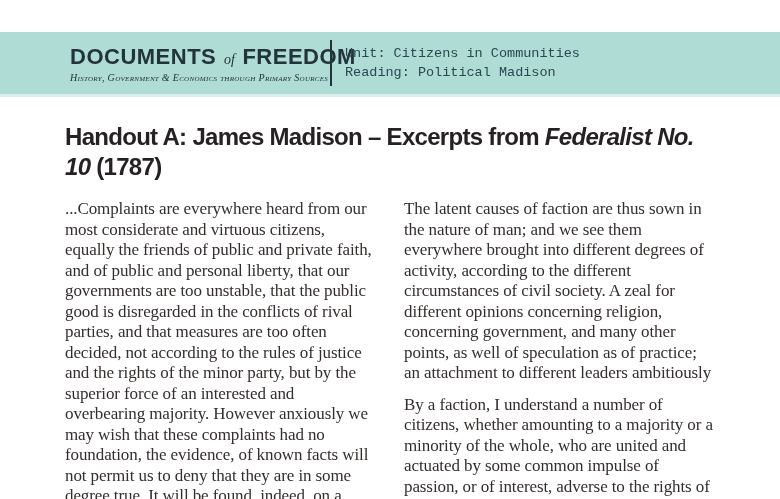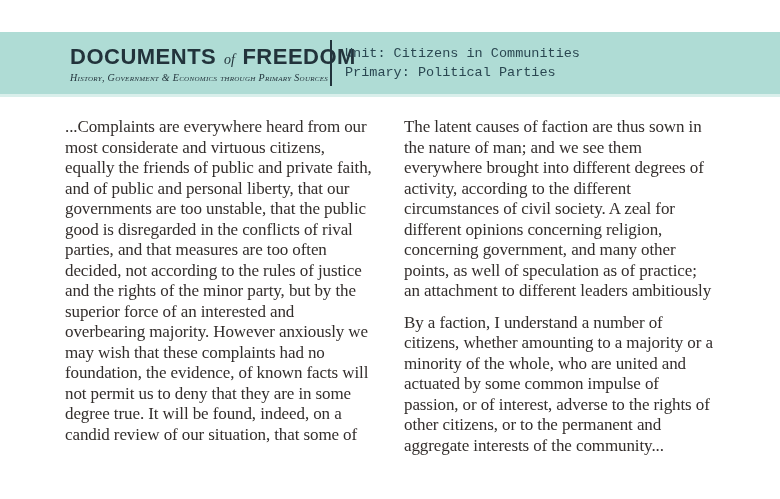--- a/index.html
+++ b/index.html
@@ -54,25 +54,29 @@
         <span class="logo-of">of</span>
         <span>FREEDOM</span>
       </div>
       <div class="logo-sub">History, Government &amp; Economics through Primary Sources</div>
     </div>
 
     <div class="band-divider"></div>
 
     <div class="meta">
       <div>Unit: Citizens in Communities</div>
-      <div>Primary: Political Parties</div>
+      <div>Reading: Political Madison</div>
     </div>
   </header>
 
   <main style="position:absolute; top:100px; left:0; width:780px;">
+    <h1>
+      <span class="tline"><span>Handout A: James Madison – Excerpts from </span><em>Federalist No.</em></span>
+      <span class="tline"><em>10</em><span> (1787)</span></span>
+    </h1>
 
     <div class="cols">
       <div class="col">
         <p>...Complaints are everywhere heard from our most considerate and virtuous citizens, equally the friends of public and private faith, and of public and personal liberty, that our governments are too unstable, that the public good is disregarded in the conflicts of rival parties, and that measures are too often decided, not according to the rules of justice and the rights of the minor party, but by the superior force of an interested and overbearing majority. However anxiously we may wish that these complaints had no foundation, the evidence, of known facts will not permit us to deny that they are in some degree true. It will be found, indeed, on a candid review of our situation, that some of</p>
       </div>
       <div class="col">
         <p>The latent causes of faction are thus sown in the nature of man; and we see them everywhere brought into different degrees of activity, according to the different circumstances of civil society. A zeal for different opinions concerning religion, concerning government, and many other points, as well of speculation as of practice; an attachment to different leaders ambitiously</p>
         <p>By a faction, I understand a number of citizens, whether amounting to a majority or a minority of the whole, who are united and actuated by some common impulse of passion, or of interest, adverse to the rights of other citizens, or to the permanent and aggregate interests of the community...</p>
       </div>
     </div>

